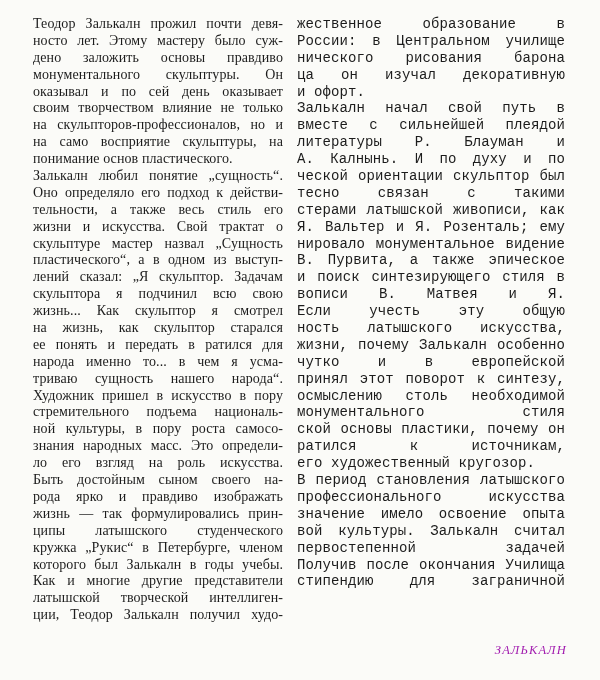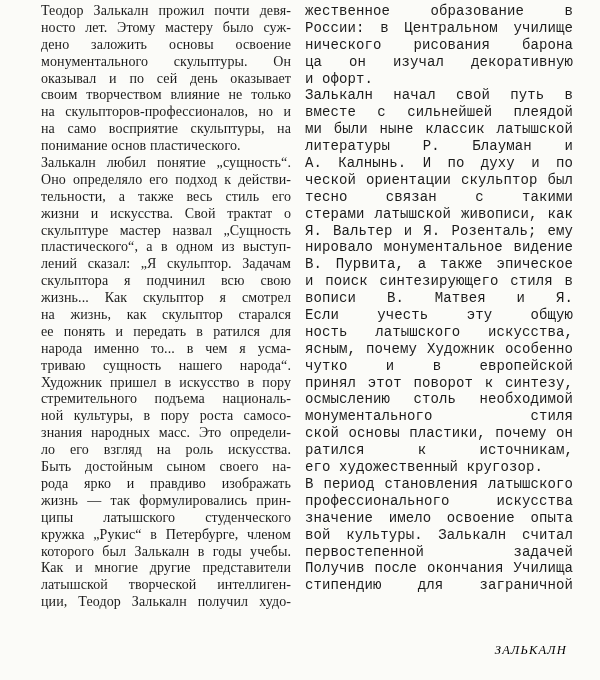--- a/index.html
+++ b/index.html
@@ -14,22 +14,21 @@
     overflow: hidden;
     font-family: "Liberation Serif", "DejaVu Serif", serif;
     color: #1c1c1c;
   }
   .page {
     position: absolute;
     inset: 0;
   }
   .col {
     position: absolute;
-    top: 3px;
-    margin-left: 8px;
+    top: 16px;
   }
   .col-left {
     left: 33px;
     width: 250px;
   }
   .col-right {
     left: 297px;
     width: 268px;
     font-family: Liberation Mono, monospace;
   }
@@ -46,32 +45,32 @@
   .text-line.para-end {
     text-align-last: left;
   }
   .running-title {
     position: absolute;
     right: 33px;
     top: 643px;
     font-size: 12.5px;
     font-style: italic;
     letter-spacing: 1.2px;
-    color: #000000;
+    color: #a21caf;
   }
 </style>
 </head>
 <body>
 
 <div class="page">
 
   <div class="col col-left">
       <div class="text-line">Теодор Залькалн прожил почти девя-</div>
       <div class="text-line">носто лет. Этому мастеру было суж-</div>
-      <div class="text-line">дено заложить основы освоение</div>
+      <div class="text-line">дено заложить основы правдиво</div>
       <div class="text-line">монументального скульптуры. Он</div>
       <div class="text-line">оказывал и по сей день оказывает</div>
       <div class="text-line">своим творчеством влияние не только</div>
       <div class="text-line">на скульпторов-профессионалов, но и</div>
       <div class="text-line">на само восприятие скульптуры, на</div>
       <div class="text-line para-end">понимание основ пластического.</div>
       <div class="text-line">Залькалн любил понятие „сущность“.</div>
       <div class="text-line">Оно определяло его подход к действи-</div>
       <div class="text-line">тельности, а также весь стиль его</div>
       <div class="text-line">жизни и искусства. Свой трактат о</div>
@@ -101,34 +100,33 @@
     </div>
 
   <div class="col col-right">
       <div class="text-line">жественное образование в столице</div>
       <div class="text-line">России: в Центральном училище тех-</div>
       <div class="text-line">нического рисования барона Штигли-</div>
       <div class="text-line">ца он изучал декоративную живопись</div>
       <div class="text-line para-end">и офорт.</div>
       <div class="text-line">Залькалн начал свой путь в искусстве</div>
       <div class="text-line">вместе с сильнейшей плеядой деяте-</div>
-      <div class="text-line">ми были ныне классик латышской</div>
       <div class="text-line">литературы Р. Блауман и композитор</div>
       <div class="text-line">А. Калнынь. И по духу и по стилисти-</div>
       <div class="text-line">ческой ориентации скульптор был</div>
       <div class="text-line">тесно связан с такими известными ма-</div>
       <div class="text-line">стерами латышской живописи, как</div>
       <div class="text-line">Я. Вальтер и Я. Розенталь; ему импо-</div>
       <div class="text-line">нировало монументальное видение</div>
       <div class="text-line">В. Пурвита, а также эпическое начало</div>
       <div class="text-line">и поиск синтезирующего стиля в жи-</div>
       <div class="text-line">вописи В. Матвея и Я. Гросвальда.</div>
       <div class="text-line">Если учесть эту общую направлен-</div>
       <div class="text-line">ность латышского искусства, станет</div>
-      <div class="text-line">ясным, почему Художник особенно</div>
+      <div class="text-line">жизни, почему Залькалн особенно</div>
       <div class="text-line">чутко и в европейской скульптуре вос-</div>
       <div class="text-line">принял этот поворот к синтезу, к</div>
       <div class="text-line">осмыслению столь необходимой для</div>
       <div class="text-line">монументального стиля тектониче-</div>
       <div class="text-line">ской основы пластики, почему он об-</div>
       <div class="text-line">ратился к источникам, расширявшим</div>
       <div class="text-line para-end">его художественный кругозор.</div>
       <div class="text-line">В период становления латышского</div>
       <div class="text-line">профессионального искусства особое</div>
       <div class="text-line">значение имело освоение опыта миро-</div>

